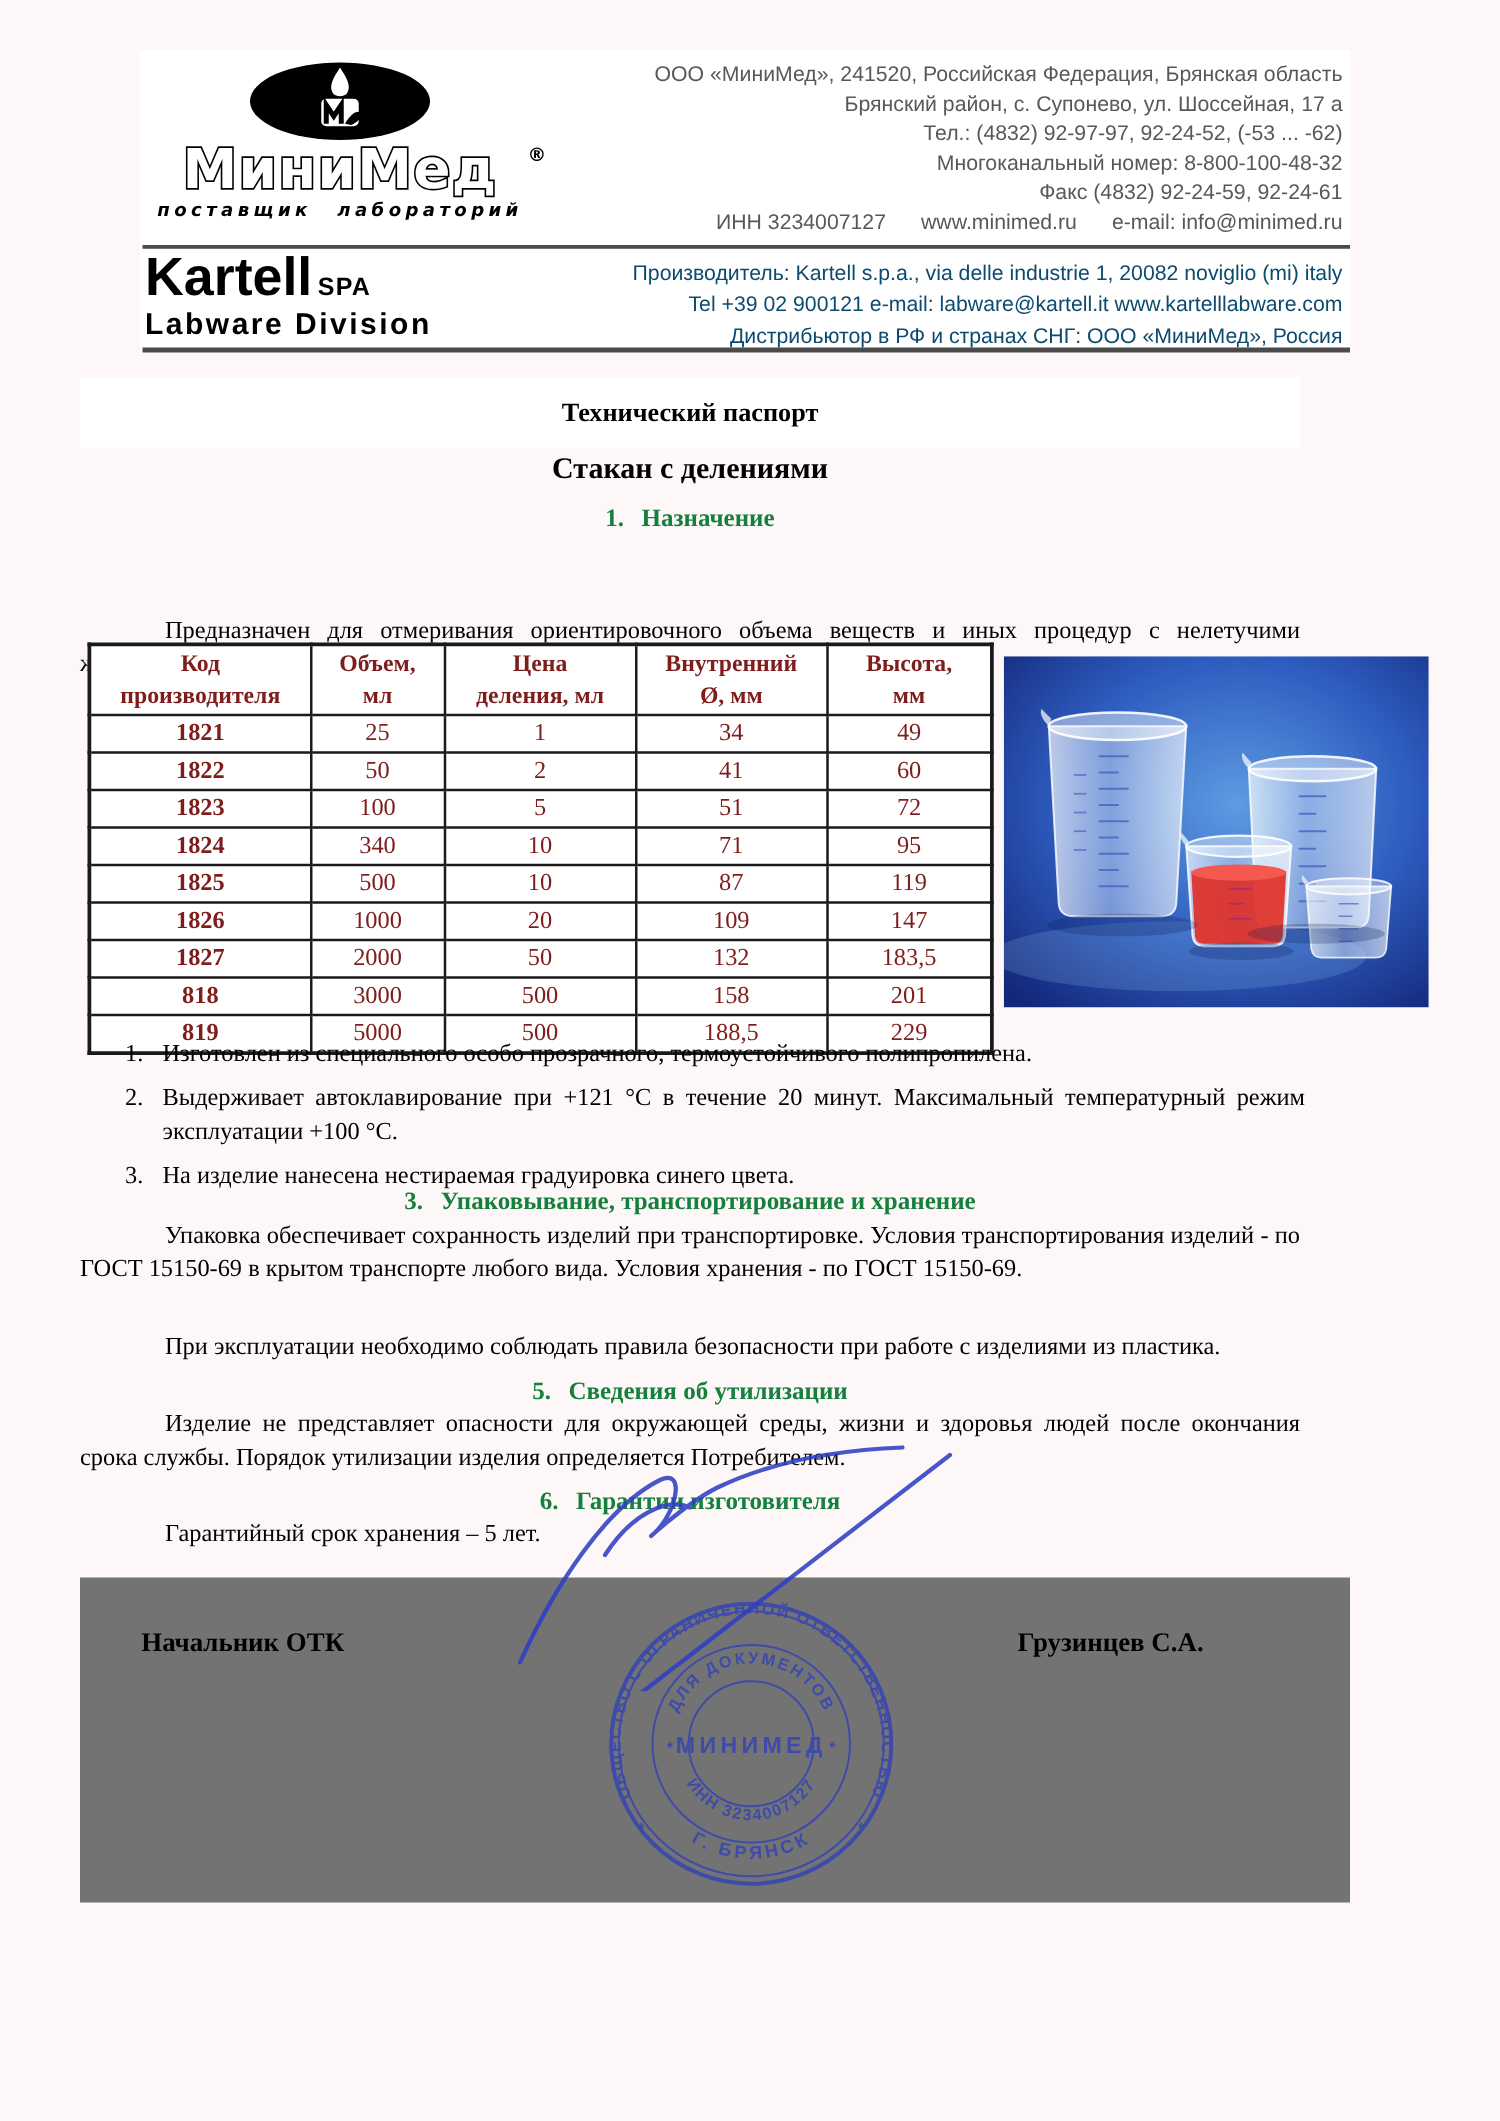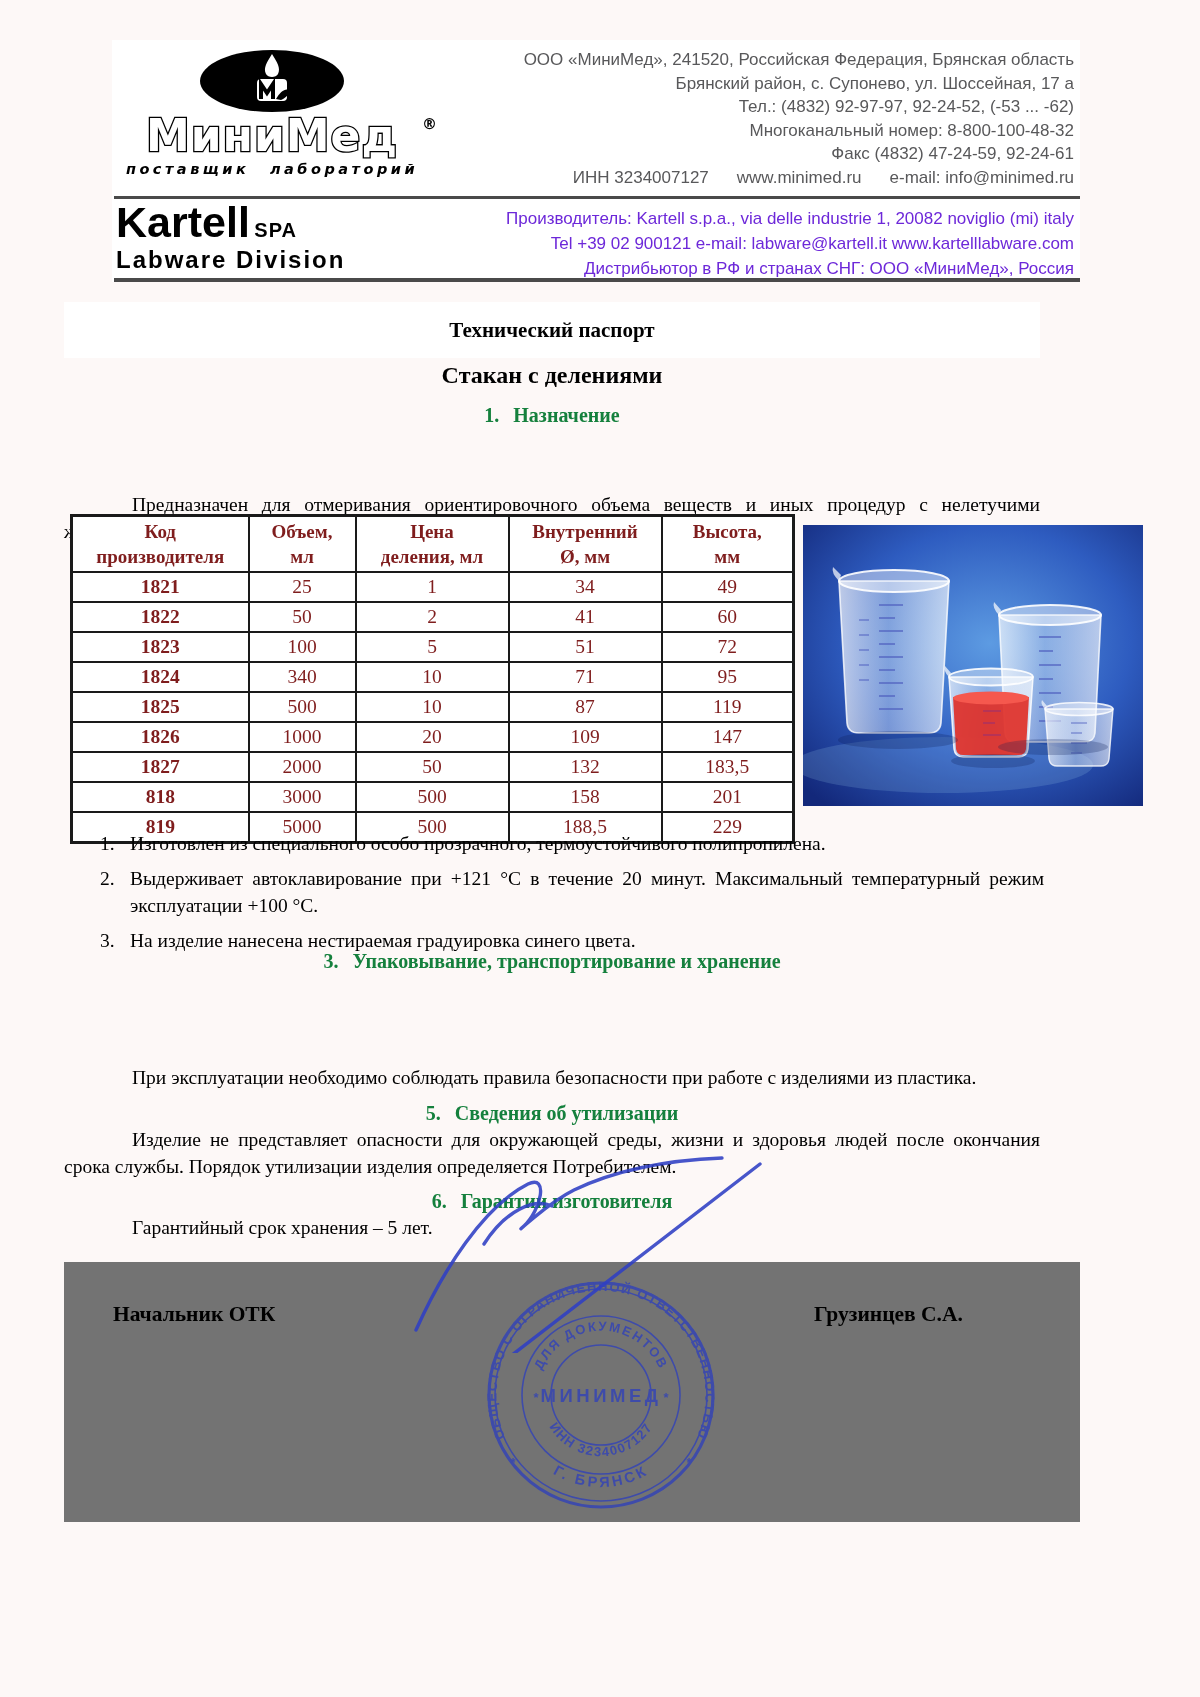--- a/index.html
+++ b/index.html
@@ -47,21 +47,21 @@
   .contact .inn-line{display:flex;justify-content:flex-end;gap:28px;}
   .head-rule{position:absolute;left:2px;right:0;height:0;border-top:3px solid #4a4a4a;}
   .rule1{top:156px;}
   .rule2{bottom:0px;border-top-width:4px;}
   .kartell{position:absolute;left:4px;top:162px;color:#000;font-family:"Liberation Sans", sans-serif;}
   .kartell-name{font-size:43px;font-weight:bold;letter-spacing:0px;line-height:40px;}
   .kartell-spa{font-size:20px;font-weight:bold;letter-spacing:1px;}
   .kartell-div{font-size:24px;font-weight:bold;letter-spacing:2px;margin-top:4px;}
   .maker{
     position:absolute;right:6px;top:166px;width:660px;text-align:right;
-    font-family:"Liberation Sans", sans-serif;font-size:17px;line-height:25px;color:#6d28d9;
+    font-family:"Liberation Sans", sans-serif;font-size:17px;line-height:25px;color:#0c4a6e;
   }
   
   .title-band{left:64px;top:302px;width:976px;height:56px;background:#ffffff;}
   .doc-title{width:100%;text-align:center;line-height:56px;font-weight:bold;font-size:21px;color:#000;}
   .product-title{left:64px;top:362px;width:976px;text-align:center;font-weight:bold;font-size:24px;color:#000;}
   .sec-head{font-weight:bold;font-size:20px;color:#15803d;text-align:center;}
   .sec-head .num{margin-right:14px;}
   .para{
     left:64px;width:976px;
     font-size:19.5px;line-height:27px;color:#000;
@@ -116,21 +116,21 @@
         <span>МиниМед</span><span class="logo-reg">®</span>
       </div>
       <div class="logo-tagline">поставщик лабораторий</div>
     </div>
 
     <div class="contact">
       <div>ООО «МиниМед», 241520, Российская Федерация, Брянская область</div>
       <div>Брянский район, с. Супонево,  ул. Шоссейная, 17 а</div>
       <div>Тел.: (4832) 92-97-97, 92-24-52, (-53 ... -62)</div>
       <div>Многоканальный номер: 8-800-100-48-32</div>
-      <div>Факс (4832) 47-24-59, 92-24-61</div>
+      <div>Факс (4832) 92-24-59, 92-24-61</div>
       <div class="inn-line">
         <span>ИНН 3234007127</span>
         <span>www.minimed.ru</span>
         <span>e-mail: info@minimed.ru</span>
       </div>
     </div>
 
     <div class="head-rule rule1"></div>
 
     <div class="kartell">
@@ -350,20 +350,21 @@
     </div>
     <div class="feature">
       <span class="fnum">3.</span>
       <span>На изделие нанесена нестираемая градуировка синего цвета.</span>
     </div>
   </div>
 
   <div class="abs sec-head" style="left:64px;top:950px;width:976px;">
     <span class="num">3.</span><span>Упаковывание, транспортирование и хранение</span>
   </div>
+  <div class="abs para" style="top:975px;">Упаковка обеспечивает сохранность изделий при транспортировке. Условия транспортирования изделий - по ГОСТ 15150-69 в крытом транспорте любого вида. Условия хранения - по ГОСТ 15150-69.</div>
 
   <div class="abs para" style="top:1064px;text-align:left;">При эксплуатации необходимо соблюдать правила безопасности при работе с изделиями из пластика.</div>
 
   <div class="abs sec-head" style="left:64px;top:1102px;width:976px;">
     <span class="num">5.</span><span>Сведения об утилизации</span>
   </div>
   <div class="abs para" style="top:1126px;">Изделие не представляет опасности для окружающей среды, жизни и здоровья людей после окончания срока службы.  Порядок утилизации изделия определяется Потребителем.</div>
 
   <div class="abs sec-head" style="left:64px;top:1190px;width:976px;">
     <span class="num">6.</span><span>Гарантии изготовителя</span>

